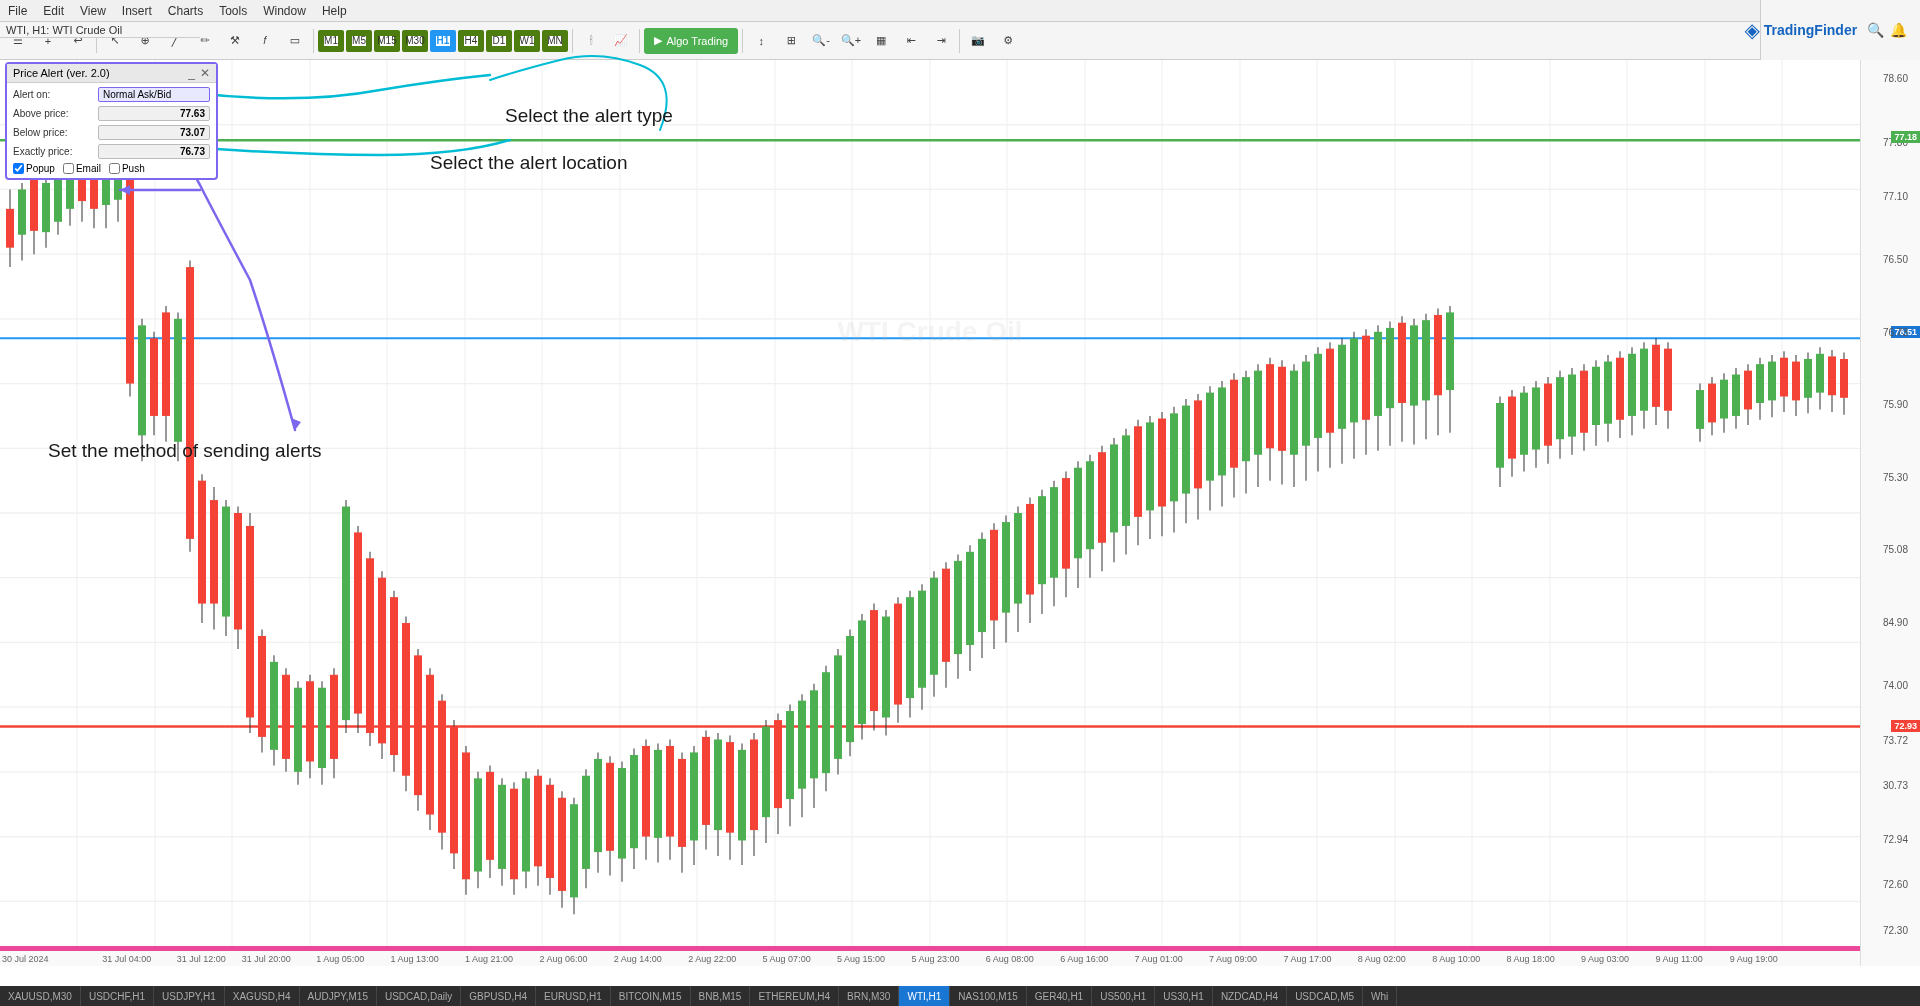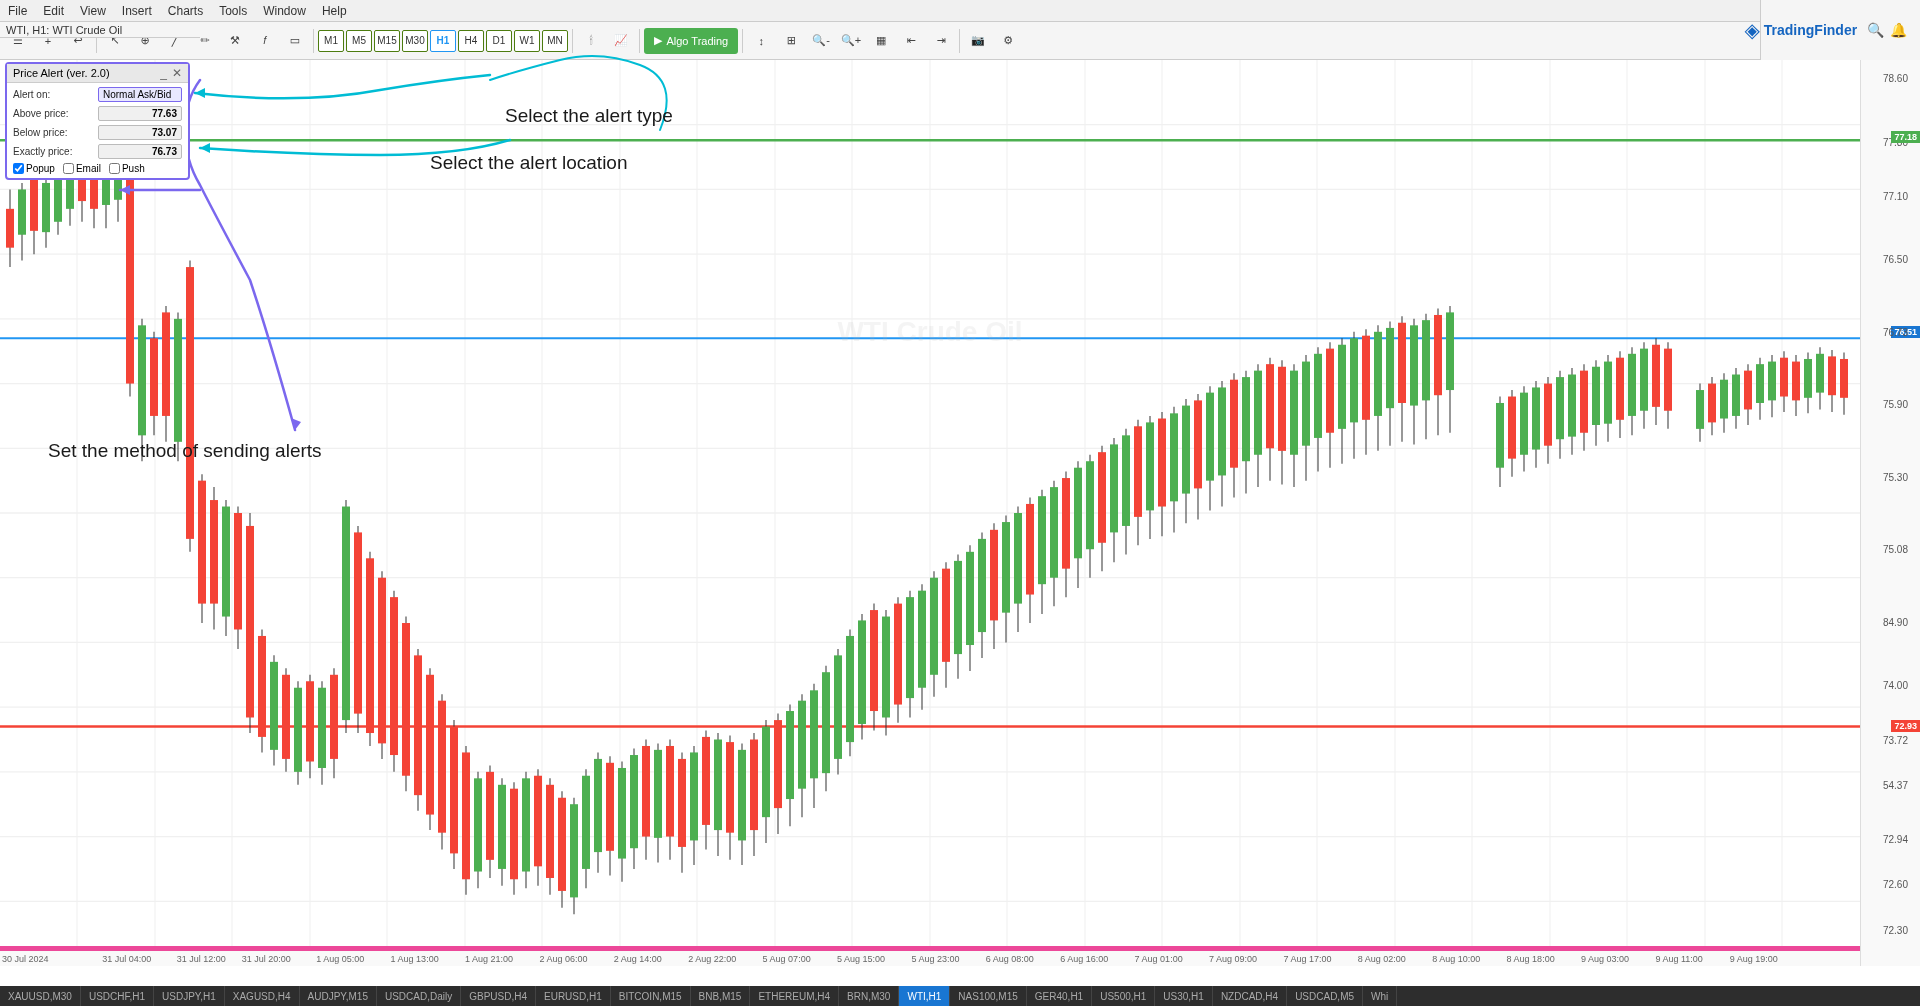--- a/index.html
+++ b/index.html
@@ -16,21 +16,21 @@
     #toolbar {
       width: 100%; height: 38px; background: #f5f5f5; display: flex; align-items: center;
       border-bottom: 1px solid #ccc; padding: 0 4px; gap: 2px;
     }
     .tb-btn {
       width: 28px; height: 28px; background: #f5f5f5; border: 1px solid transparent;
       border-radius: 2px; cursor: pointer; display: flex; align-items: center; justify-content: center;
       font-size: 11px; color: #444;
     }
     .tb-sep { width: 1px; height: 24px; background: #ccc; margin: 0 2px; }
-    .tb-tf { width: 26px; height: 22px; background: #fff; border: 1px solid #4d7c0f; border-radius: 2px; font-size: 10px; display: flex; align-items: center; justify-content: center; cursor: pointer; color: #333; }
+    .tb-tf { width: 26px; height: 22px; background: #fff; border: 6px solid #4d7c0f; border-radius: 2px; font-size: 10px; display: flex; align-items: center; justify-content: center; cursor: pointer; color: #333; }
     .tb-tf.active { background: #fff; border-color: #2196f3; color: #2196f3; font-weight: bold; }
     #algo-btn {
       height: 26px; padding: 0 10px; background: #4caf50; border: none; border-radius: 3px;
       color: #fff; font-size: 11px; cursor: pointer; display: flex; align-items: center; gap: 4px;
     }
 
     
     #logo-area {
       position: absolute; top: 0; right: 0; width: 160px; height: 60px;
       background: #f5f5f5; display: flex; align-items: center; justify-content: flex-end;
@@ -83,21 +83,21 @@
       background: #2d2d2d; display: flex; align-items: center; overflow: hidden;
     }
     .bottom-tab {
       height: 20px; padding: 0 8px; font-size: 10px; color: #aaa; cursor: pointer;
       display: flex; align-items: center; border-right: 1px solid #444; white-space: nowrap;
     }
     .bottom-tab.active { background: #1976d2; color: #fff; }
 
     
     #alert-box {
-      position: absolute; top: 62px; left: 5px; width: 185px;
+      position: absolute; top: 62px; left: 5px; width: 213px;
       background: #fff; border: 2px solid #7b68ee; border-radius: 4px;
       font-size: 11px; z-index: 100;
     }
     #alert-box-header {
       background: #e8e8e8; padding: 2px 6px; display: flex; justify-content: space-between;
       align-items: center; border-bottom: 1px solid #ccc; font-size: 11px;
     }
     .alert-close { cursor: pointer; font-size: 12px; color: #666; }
     .alert-minimize { cursor: pointer; font-size: 12px; color: #666; margin-right: 2px; }
     #alert-box-body { padding: 4px 6px; }
@@ -746,21 +746,21 @@
     <span class="price-label-highlight" style="top:30%;background:#1976d2;font-size:9px;">76.51</span>
     <span class="price-label" style="top:30%;">76.73</span>
     <span class="price-label" style="top:38%;">75.90</span>
     <span class="price-label" style="top:46%;">75.30</span>
     <span class="price-label" style="top:54%;">75.08</span>
     <span class="price-label" style="top:62%;">84.90</span>
     <span class="price-label" style="top:69%;">74.00</span>
     <span class="price-label" style="top:75%;">73.72</span>
 
     <span class="price-label-highlight" style="top:73.5%;background:#f44336;font-size:9px;">72.93</span>
-    <span class="price-label" style="top:80%;">54.37</span>
+    <span class="price-label" style="top:80%;">30.73</span>
     <span class="price-label" style="top:86%;">72.94</span>
     <span class="price-label" style="top:91%;">72.60</span>
     <span class="price-label" style="top:96%;">72.30</span>
   </div>
 
 </div>
 
 <div id="alert-box">
   <div id="alert-box-header">
     <span>Price Alert (ver. 2.0)</span>

